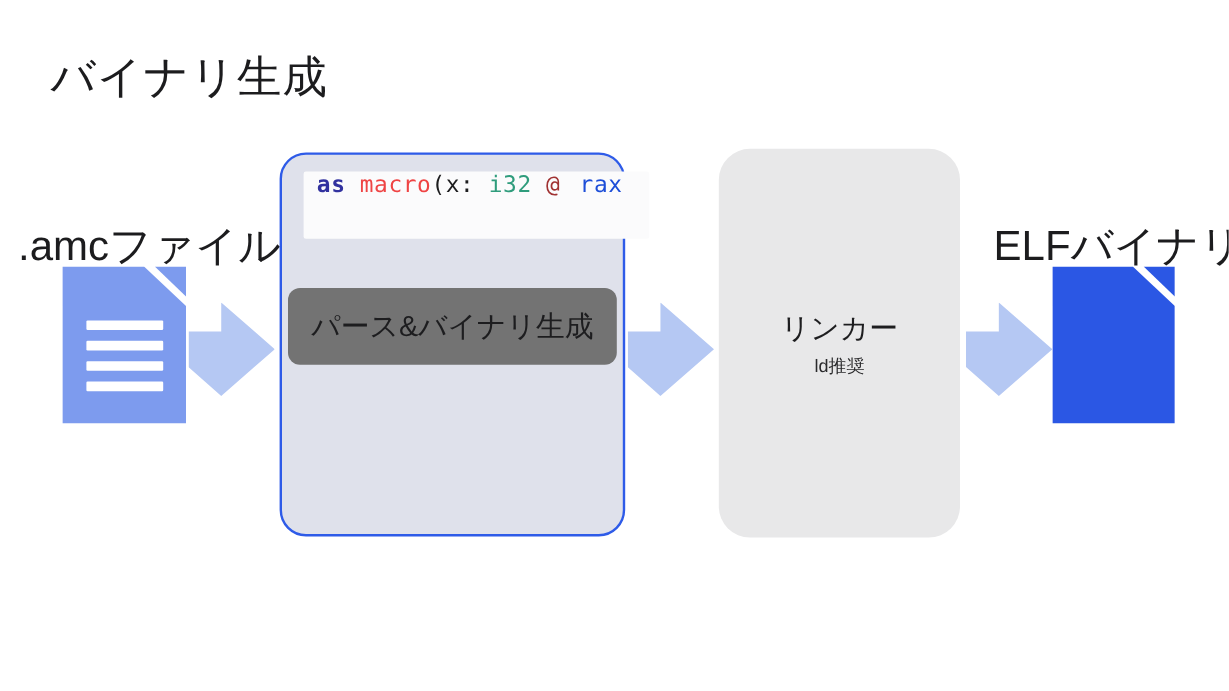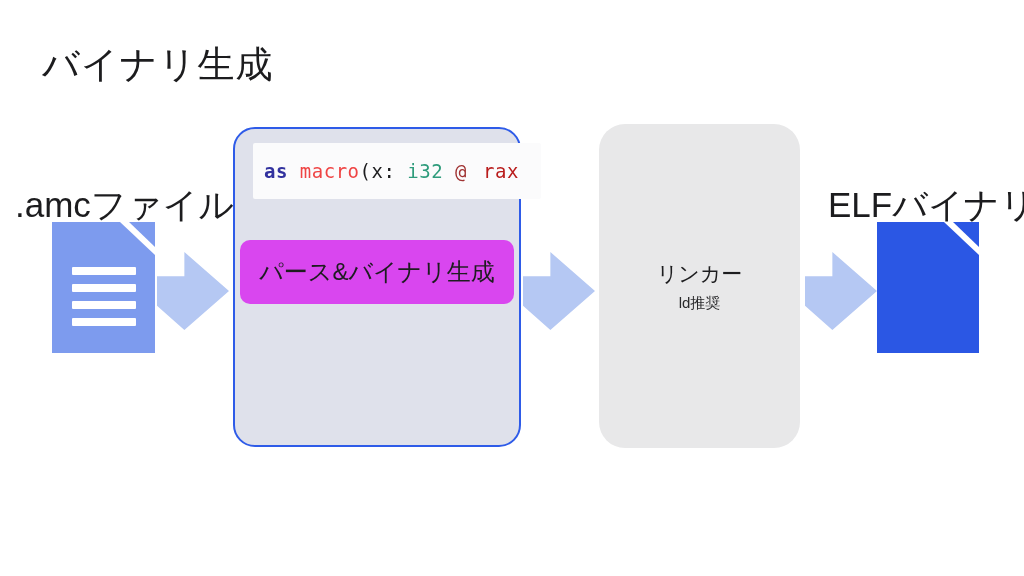--- a/index.html
+++ b/index.html
@@ -30,46 +30,46 @@
   .arrow-2{left:523px;top:252px;}
   .arrow-3{left:805px;top:252px;}
 
   .assembler{
     position:absolute;left:233px;top:127px;width:288px;height:320px;
     box-sizing:border-box;background:#dfe1eb;border:2.5px solid #2e5be8;
     border-radius:22px;
   }
   .code-box{
     position:absolute;left:18px;top:14px;width:288px;height:56px;
-    background:#fbfbfc;border-radius:2px;display:flex;align-items:center;
+    background:#fbfbfc;border-radius:2px;display:flex;
     padding-left:11px;box-sizing:border-box;
     font-family:"DejaVu Sans Mono", monospace;font-size:19px;letter-spacing:.5px;
     white-space:pre;overflow:hidden;
   }
   .t-kw{color:#32329f;font-weight:bold;}
   .t-fn{color:#ef4444;}
   .t-punct{color:#1d1d1f;}
   .t-type{color:#2f9c7c;}
   .t-at{color:#a03232;}
-  .t-reg{color:#b91c1c;padding-left:16px;}
+  .t-reg{color:#1d4ed8;padding-left:16px;}
 
   .step{
-    position:absolute;left:5px;width:274px;height:64px;background:#d946ef;
+    position:absolute;left:5px;width:274px;height:64px;background:#737373;
     border-radius:10px;display:flex;align-items:center;justify-content:center;
     font-size:24px;color:#1d1d1f;white-space:nowrap;
   }
   .step-1{top:111px;}
   .step-2{top:193px;}
 
   .linker{
     position:absolute;left:599px;top:124px;width:201px;height:324px;
     background:#e8e8e9;border-radius:26px;display:flex;flex-direction:column;
     align-items:center;justify-content:center;gap:6px;
   }
-  .linker-label{font-size:21px;color:#1d1d1f;}
+  .linker-label{font-size:24px;color:#1d1d1f;}
   .linker-sub{font-size:15px;color:#2a2a2c;}
 </style>
 </head>
 <body>
 
 <div class="slide">
 
   <div class="title">バイナリ生成</div>
 
   <div class="io-label input-label">.amcファイル</div>

